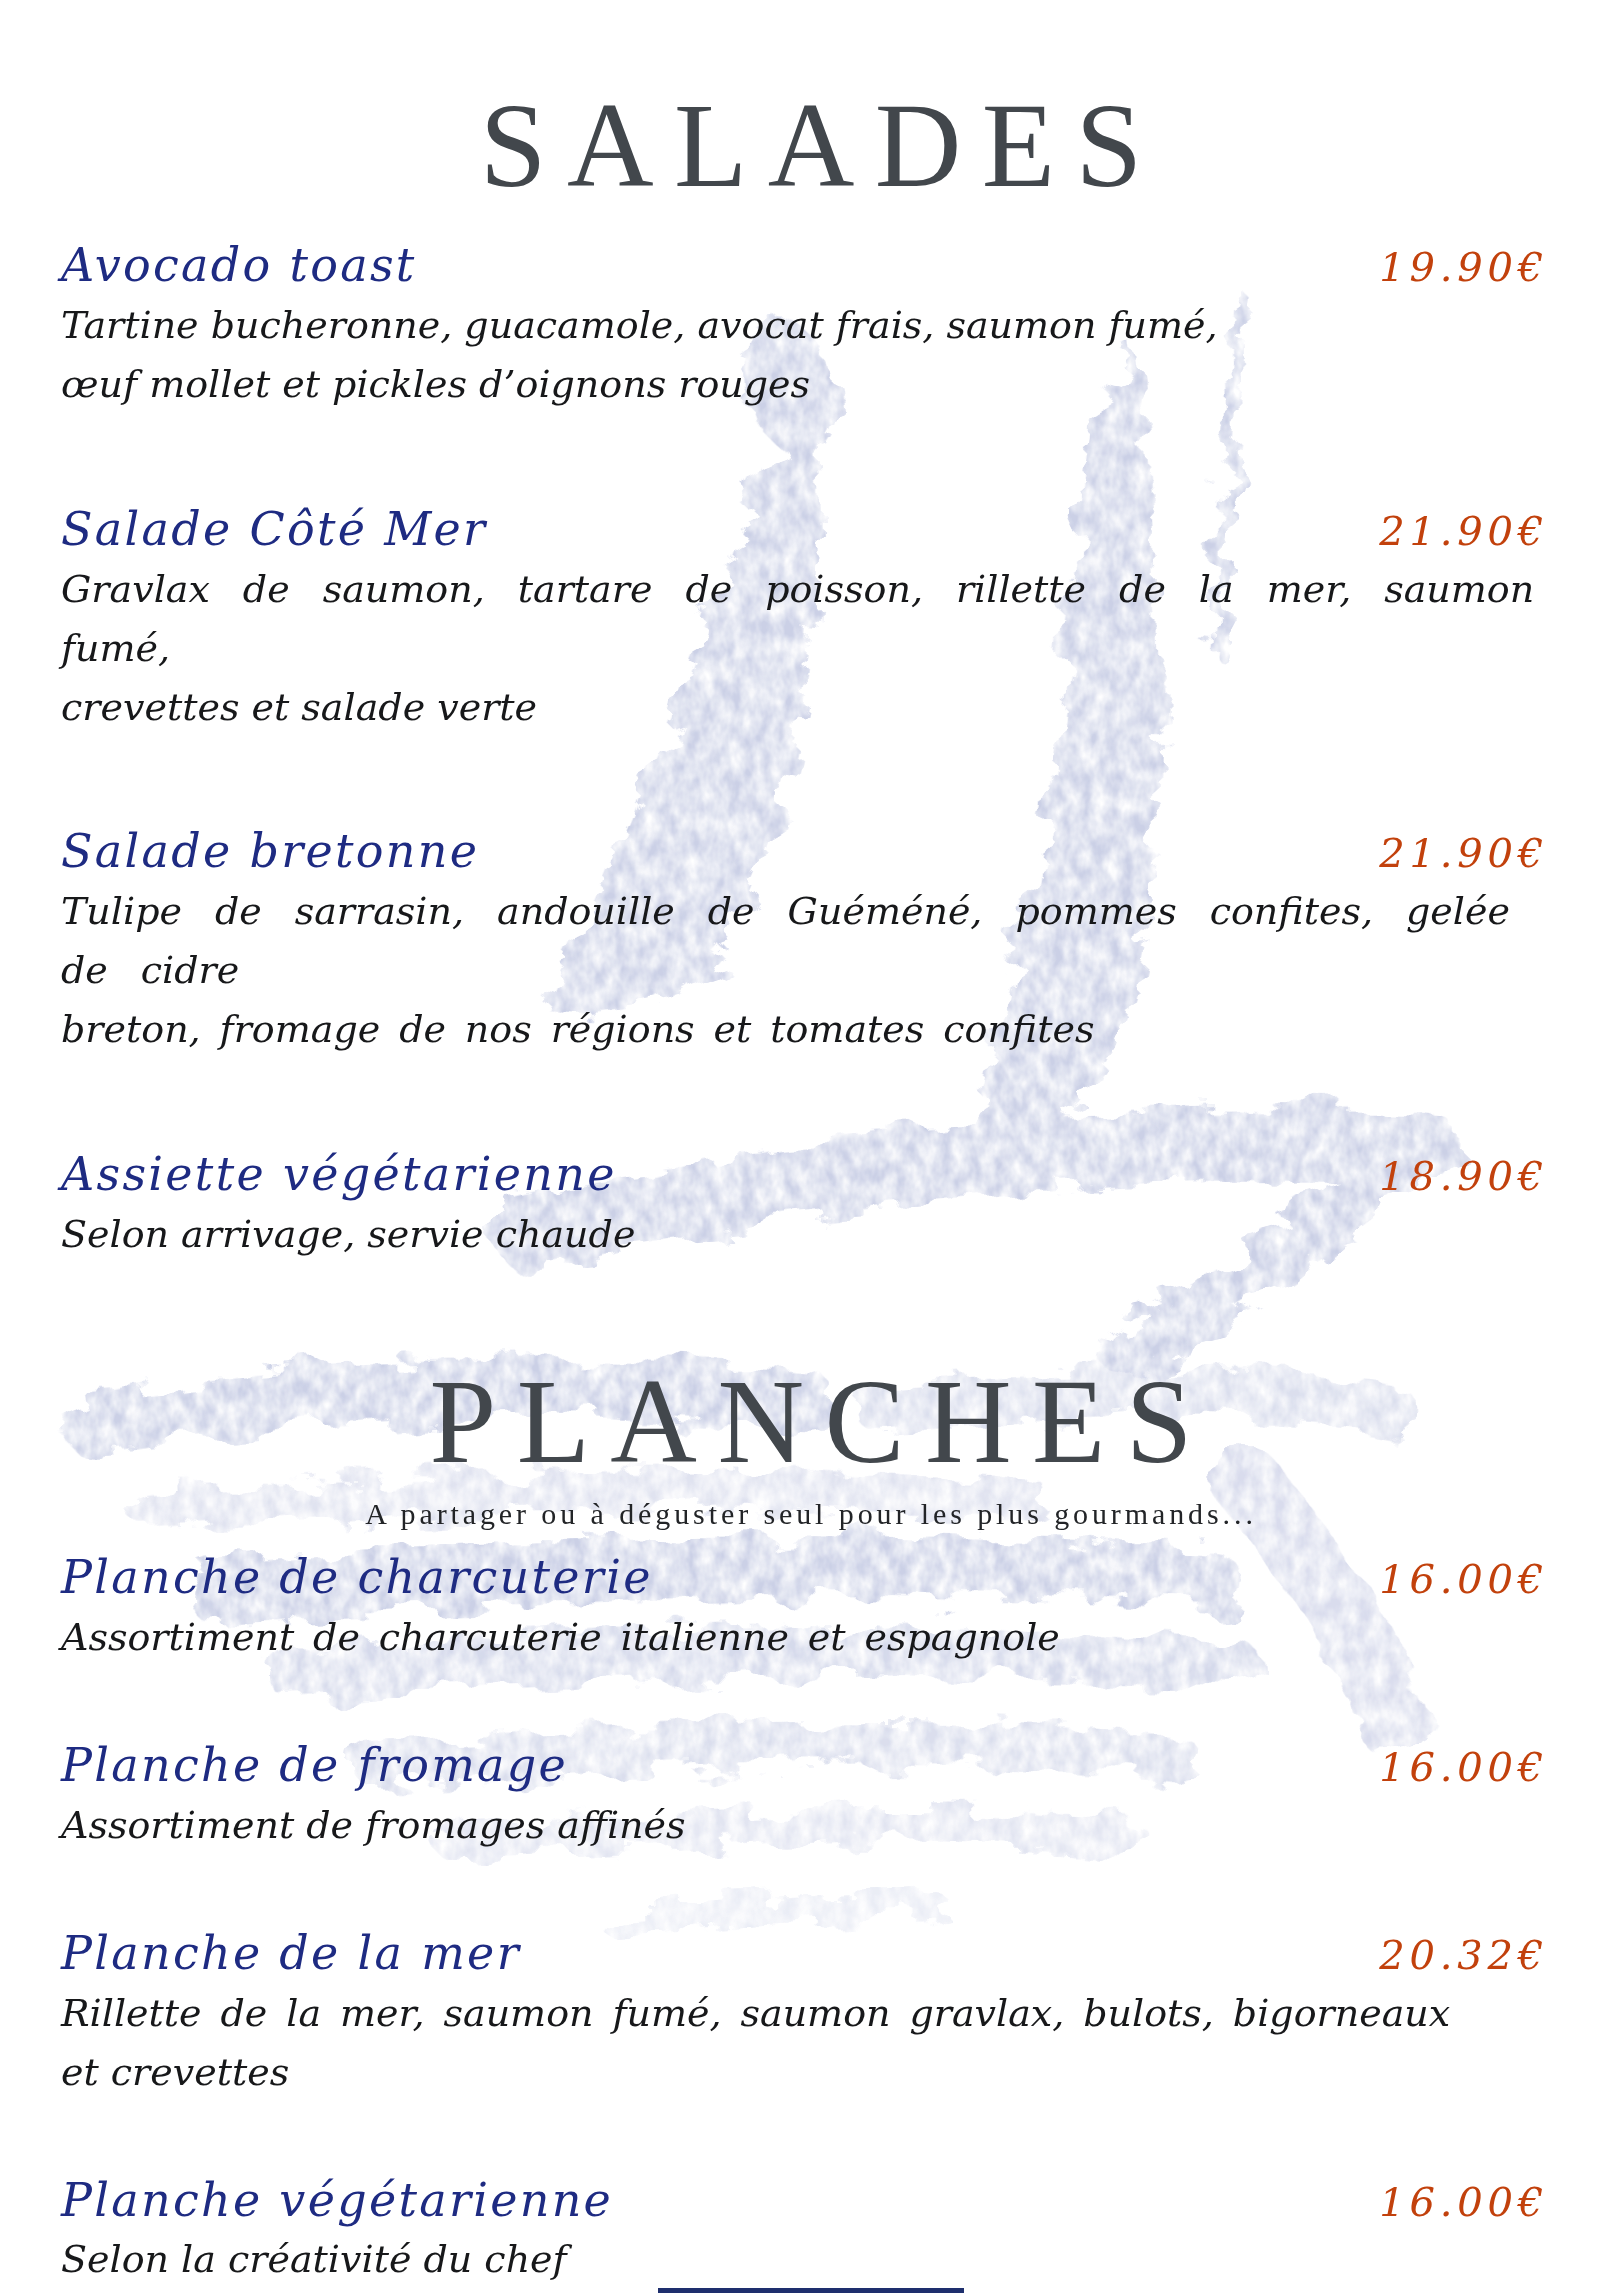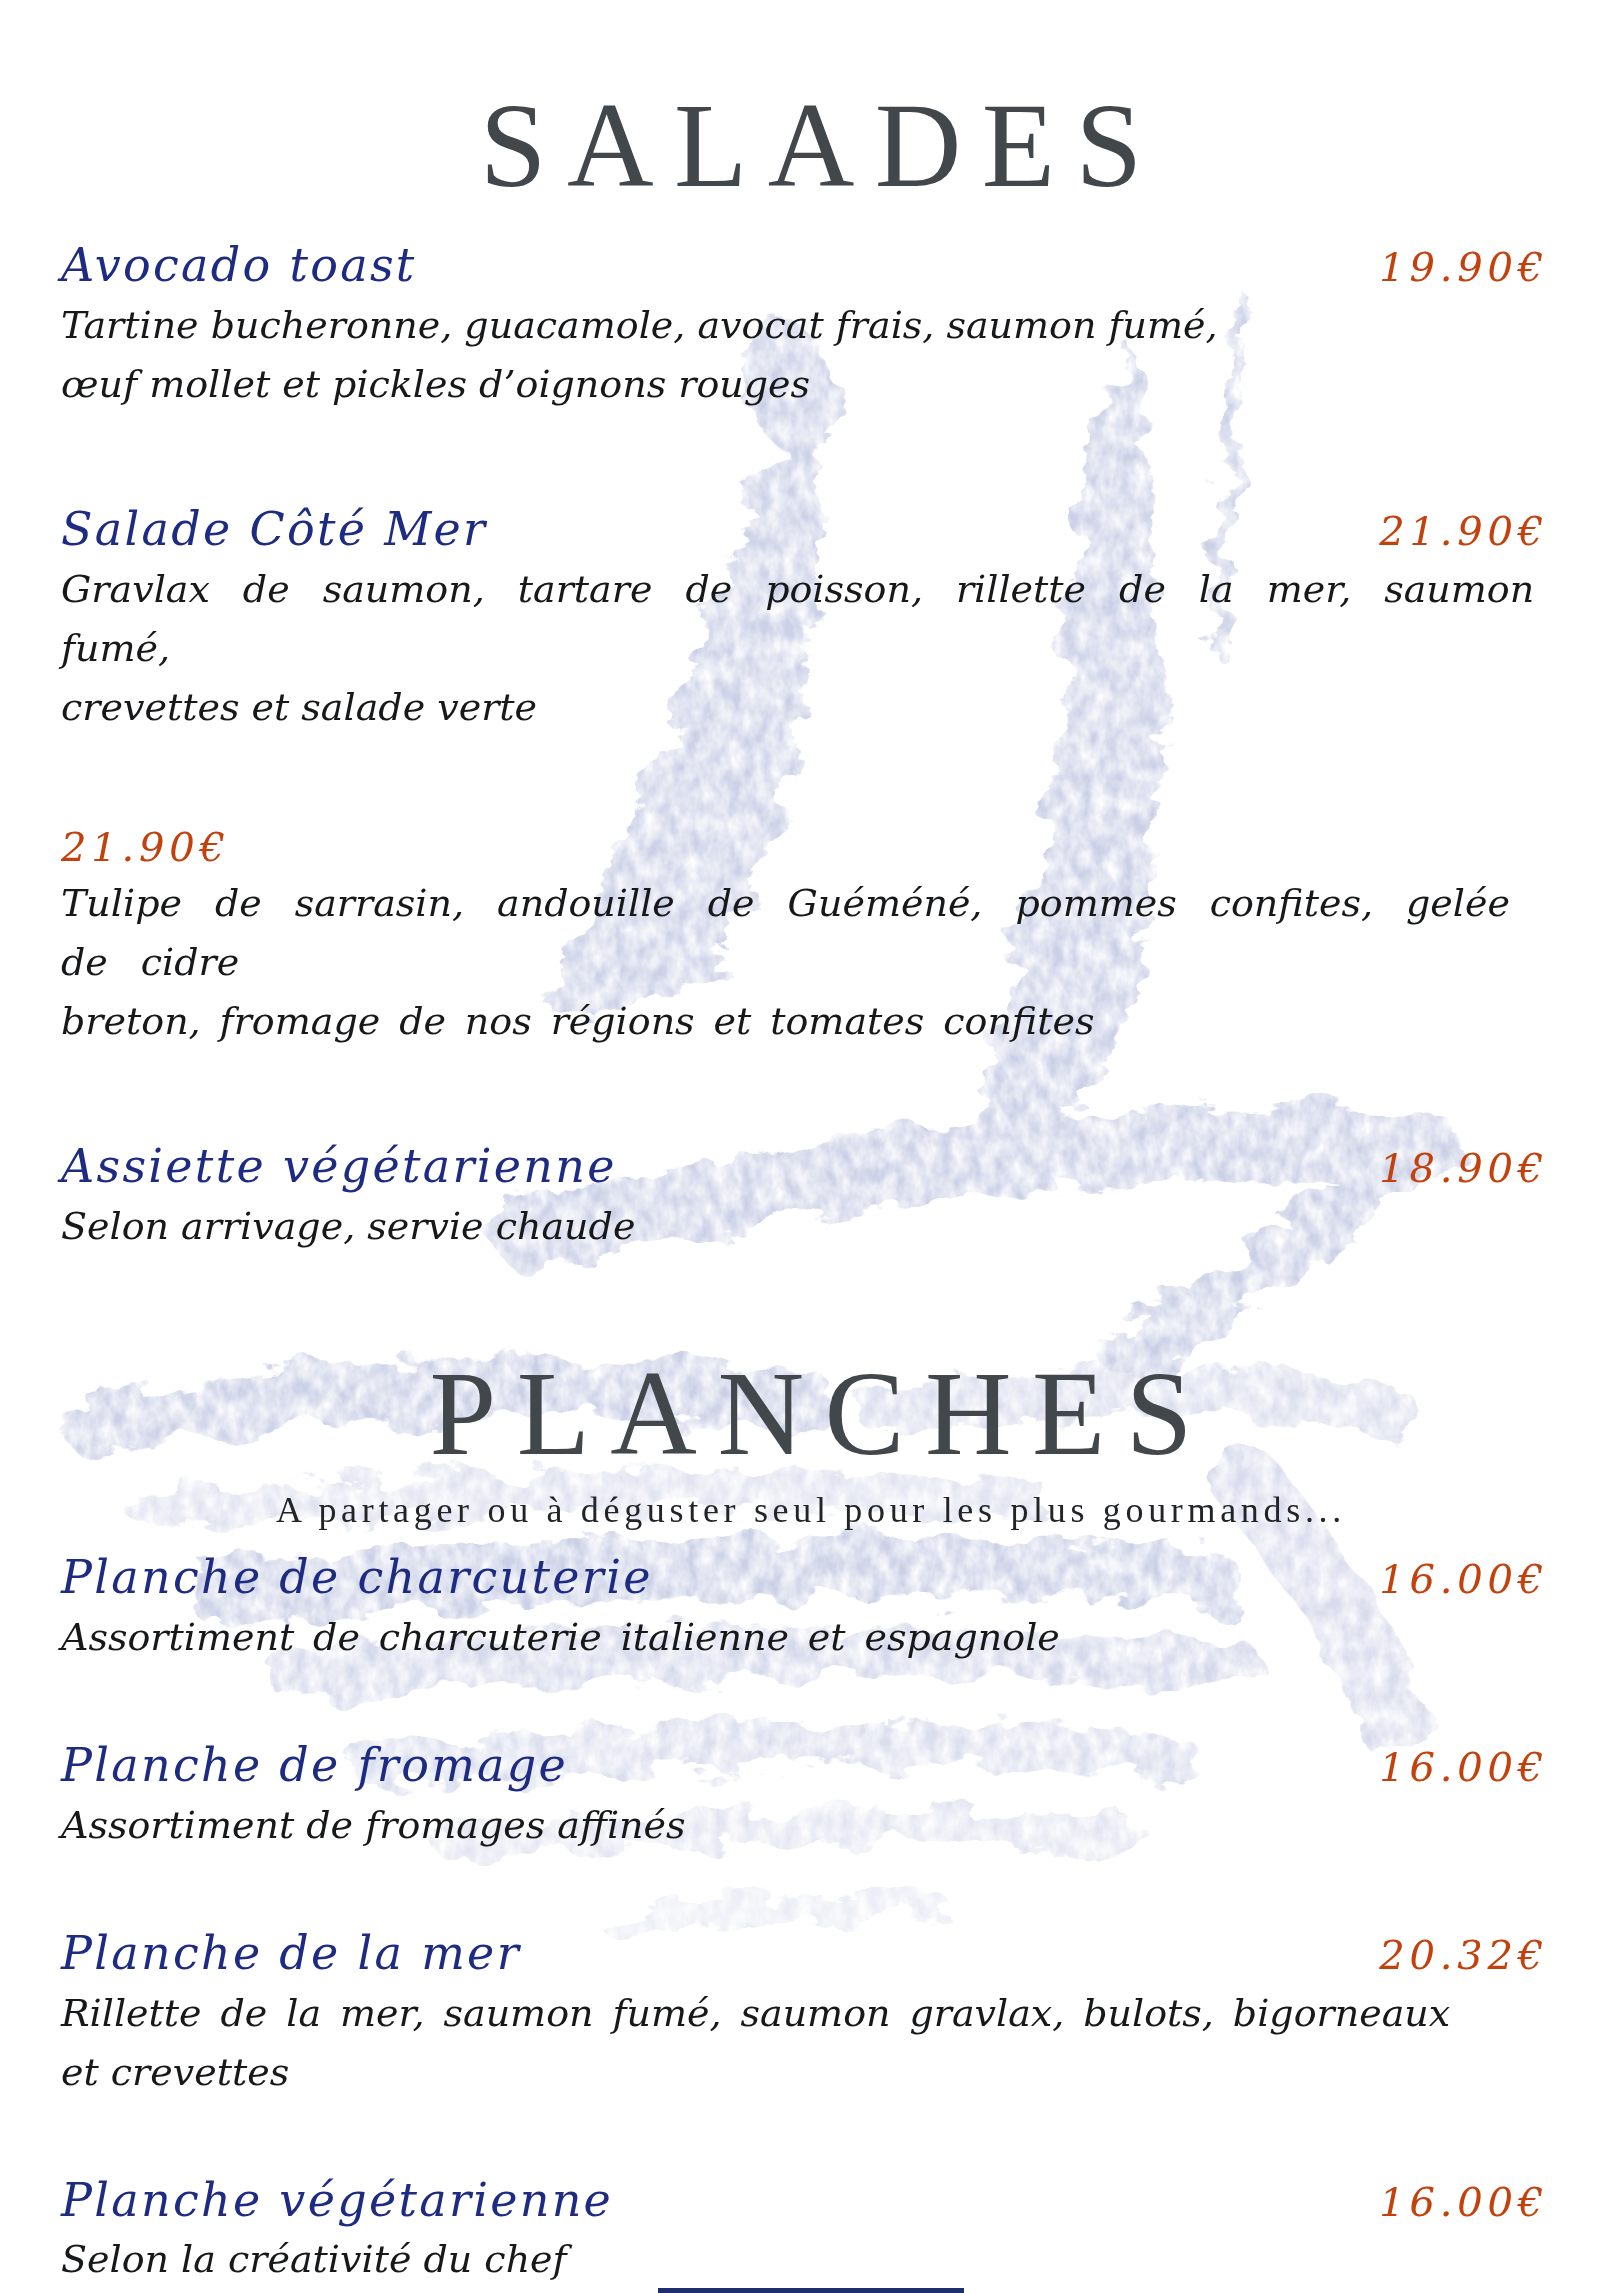--- a/index.html
+++ b/index.html
@@ -28,21 +28,21 @@
     letter-spacing:.17em;
     color:#42474c;
     text-indent:.17em; 
   }
   .section-title.first{padding-top:74px;}
   .section-title.second{margin-top:94px;}
   .section-subtitle{
     margin-top:11.8px;
     text-align:center;
     font-family:"Liberation Serif", serif;
-    font-size:36px;
+    font-size:30px;
     letter-spacing:.13em;
     color:#222427;
   }
   .menu{padding:0 74px 0 61px;}
   .menu-item{margin-top:88px;}
   .menu-item.first{margin-top:29px;}
   .menu.planches .menu-item{margin-top:71px;}
   .menu.planches .menu-item.first{margin-top:19.6px;}
   .item-head{
     display:flex;
@@ -153,20 +153,21 @@
           <span class="item-price">21.90€</span>
         </div>
         <div class="item-desc">
           <div class="desc-line spread">Gravlax de saumon, tartare de poisson, rillette de la mer, saumon fumé,</div>
           <div class="desc-line">crevettes et salade verte</div>
         </div>
       </div>
 
       <div class="menu-item">
         <div class="item-head">
+          <span class="item-name">Salade bretonne</span>
           <span class="item-price">21.90€</span>
         </div>
         <div class="item-desc">
           <div class="desc-line spread">Tulipe de sarrasin, andouille de Guéméné, pommes confites, gelée de cidre</div>
           <div class="desc-line spread-light">breton, fromage de nos régions et tomates confites</div>
         </div>
       </div>
 
       <div class="menu-item">
         <div class="item-head">

